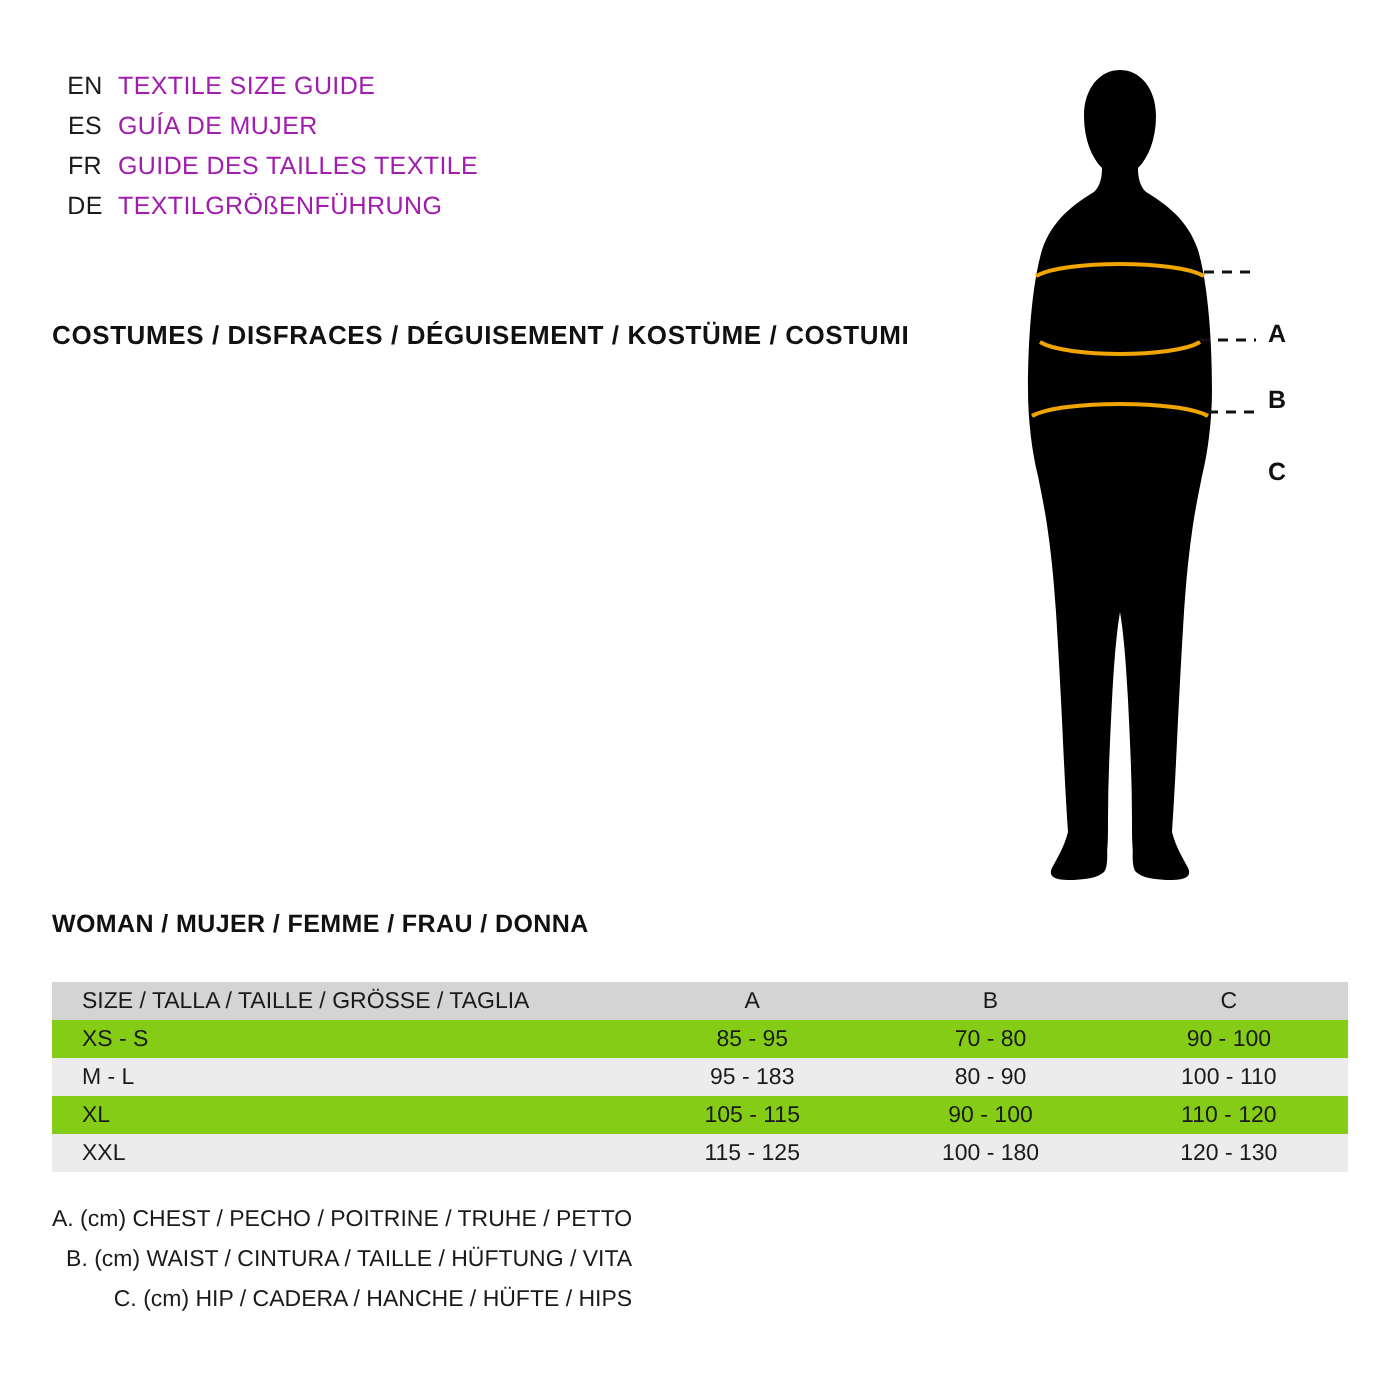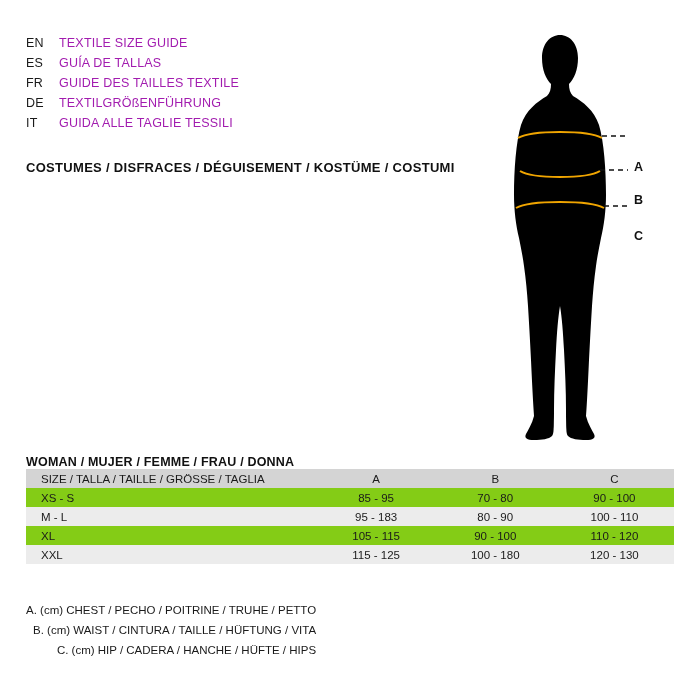--- a/index.html
+++ b/index.html
@@ -32,20 +32,21 @@
     display: flex;
     align-items: baseline;
     font-size: 12.5px;
     line-height: 20px;
     letter-spacing: 0.2px;
   }
   .lang-code {
     width: 33px;
     flex: 0 0 33px;
     color: #1a1a1a;
+    text-align: center;
   }
   .lang-text {
     color: #a21caf;
     white-space: nowrap;
   }
 
   .costumes-line {
     position: absolute;
     left: 26px;
     top: 160px;
@@ -82,21 +83,21 @@
   .table-block {
     position: absolute;
     left: 26px;
     top: 455px;
     width: 648px;
   }
   .table-title {
     font-size: 12.5px;
     font-weight: bold;
     color: #111111;
-    margin-bottom: 0;
+    margin-bottom: 22px;
     letter-spacing: 0.2px;
   }
   table.size-table {
     border-collapse: collapse;
     width: 648px;
     font-size: 11.5px;
     color: #1a1a1a;
   }
   table.size-table th,
   table.size-table td {
@@ -142,33 +143,29 @@
 
 <div class="page">
 
   <div class="lang-list">
     <div class="lang-row">
       <span class="lang-code">EN</span>
       <span class="lang-text">TEXTILE SIZE GUIDE</span>
     </div>
     <div class="lang-row">
       <span class="lang-code">ES</span>
-      <span class="lang-text">GUÍA DE TALLAS</span>
+      <span class="lang-text">GUÍA DE MUJER</span>
     </div>
     <div class="lang-row">
       <span class="lang-code">FR</span>
       <span class="lang-text">GUIDE DES TAILLES TEXTILE</span>
     </div>
     <div class="lang-row">
       <span class="lang-code">DE</span>
       <span class="lang-text">TEXTILGRÖßENFÜHRUNG</span>
-    </div>
-    <div class="lang-row">
-      <span class="lang-code">IT</span>
-      <span class="lang-text">GUIDA ALLE TAGLIE TESSILI</span>
     </div>
   </div>
 
   <div class="costumes-line">COSTUMES / DISFRACES / DÉGUISEMENT / KOSTÜME / COSTUMI</div>
 
   <div class="figure-wrap">
     <svg class="figure-svg" width="200" height="410" viewBox="0 0 200 410">
 
       <path fill="#000000" d="
         M72,28

